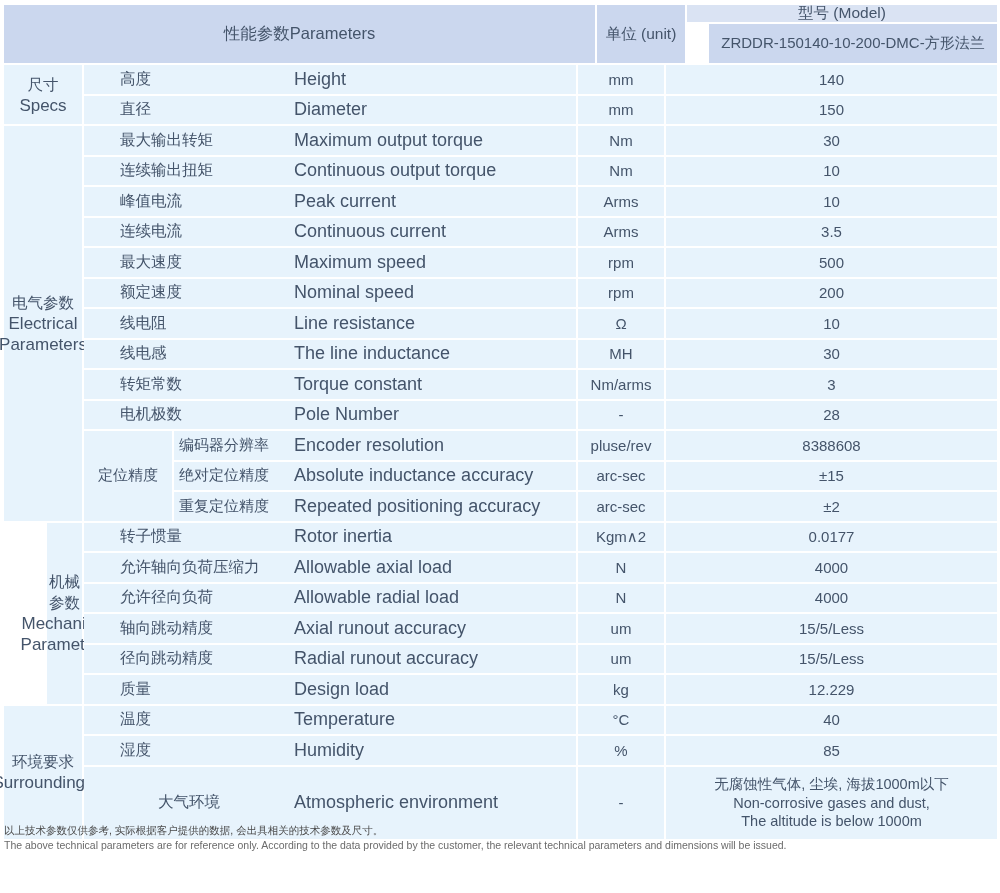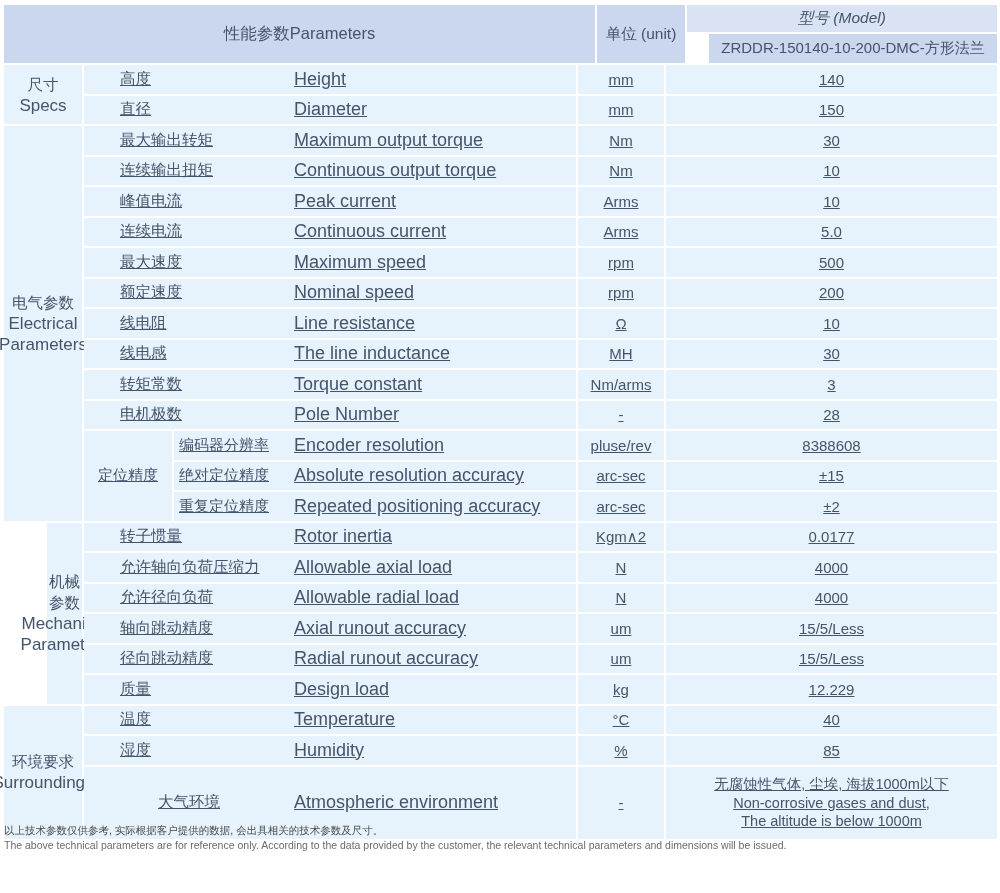--- a/index.html
+++ b/index.html
@@ -18,33 +18,33 @@
     color:var(--text);overflow:hidden;
   }
   .spec-table{position:absolute;left:4px;top:5px;width:993px;}
   
   .hdr{display:flex;height:60px;border-bottom:2px solid var(--grid);}
   .hdr-params{width:593px;background:var(--header-bg);border-right:2px solid var(--grid);
     display:flex;align-items:center;justify-content:center;font-size:16.5px;}
   .hdr-unit{width:90px;background:var(--header-bg);border-right:2px solid var(--grid);
     display:flex;align-items:center;justify-content:center;font-size:15.5px;}
   .hdr-model{flex:1;display:flex;flex-direction:column;}
-  .hdr-model-top{height:29px;background:var(--model-top-bg);border-bottom:2px solid var(--grid);
-    display:flex;align-items:center;justify-content:center;font-size:15.5px;font-style:italic;}
+  .hdr-model-top{height:19px;background:var(--model-top-bg);border-bottom:2px solid var(--grid);
+    display:flex;align-items:center;justify-content:center;font-size:15.5px;}
   .hdr-model-bottom{flex:1;background:var(--header-bg);
     display:flex;align-items:center;justify-content:center;font-size:15px;margin-left:22px;}
   
   .tbody{display:flex;}
   .sec-col{width:80px;border-right:2px solid var(--grid);display:flex;flex-direction:column;}
   .sec-cell{background:var(--row-bg);border-bottom:2px solid var(--grid);
     display:flex;flex-direction:column;align-items:center;justify-content:center;
     text-align:center;line-height:21px;}
   .sec-cn{font-size:15.5px;}
   .sec-en{font-size:17px;}
-  .rows-col{flex:1;display:flex;flex-direction:column;text-decoration:underline;}
+  .rows-col{flex:1;display:flex;flex-direction:column;}
   .row{display:flex;height:30.5px;border-bottom:2px solid var(--grid);background:var(--row-bg);}
   .row.tall{height:74.5px;}
   .c-cn{width:210px;padding-left:36px;display:flex;align-items:center;font-size:15.5px;}
   .c-cn.centered{padding-left:0;justify-content:center;}
   .c-en{width:282px;display:flex;align-items:center;font-size:18px;}
   .c-unit{width:90px;border-left:2px solid var(--grid);border-right:2px solid var(--grid);
     display:flex;align-items:center;justify-content:center;font-size:15px;background:var(--row-bg);}
   .c-val{flex:1;display:flex;flex-direction:column;align-items:center;justify-content:center;
     text-align:center;font-size:15px;background:var(--row-bg);}
   .c-val .vline{line-height:18.5px;font-size:14.5px;}
@@ -120,21 +120,21 @@
         <div class="row">
           <div class="c-cn">峰值电流</div>
           <div class="c-en">Peak current</div>
           <div class="c-unit">Arms</div>
           <div class="c-val">10</div>
         </div>
         <div class="row">
           <div class="c-cn">连续电流</div>
           <div class="c-en">Continuous current</div>
           <div class="c-unit">Arms</div>
-          <div class="c-val">5.0</div>
+          <div class="c-val">3.5</div>
         </div>
         <div class="row">
           <div class="c-cn">最大速度</div>
           <div class="c-en">Maximum speed</div>
           <div class="c-unit">rpm</div>
           <div class="c-val">500</div>
         </div>
         <div class="row">
           <div class="c-cn">额定速度</div>
           <div class="c-en">Nominal speed</div>
@@ -169,21 +169,21 @@
           <div class="c-group">定位精度</div>
           <div class="group-rows">
             <div class="row">
               <div class="c-subcn">编码器分辨率</div>
               <div class="c-en">Encoder resolution</div>
               <div class="c-unit">pluse/rev</div>
               <div class="c-val">8388608</div>
             </div>
             <div class="row">
               <div class="c-subcn">绝对定位精度</div>
-              <div class="c-en">Absolute resolution accuracy</div>
+              <div class="c-en">Absolute inductance accuracy</div>
               <div class="c-unit">arc-sec</div>
               <div class="c-val">±15</div>
             </div>
             <div class="row">
               <div class="c-subcn">重复定位精度</div>
               <div class="c-en">Repeated positioning accuracy</div>
               <div class="c-unit">arc-sec</div>
               <div class="c-val">±2</div>
             </div>
           </div>

